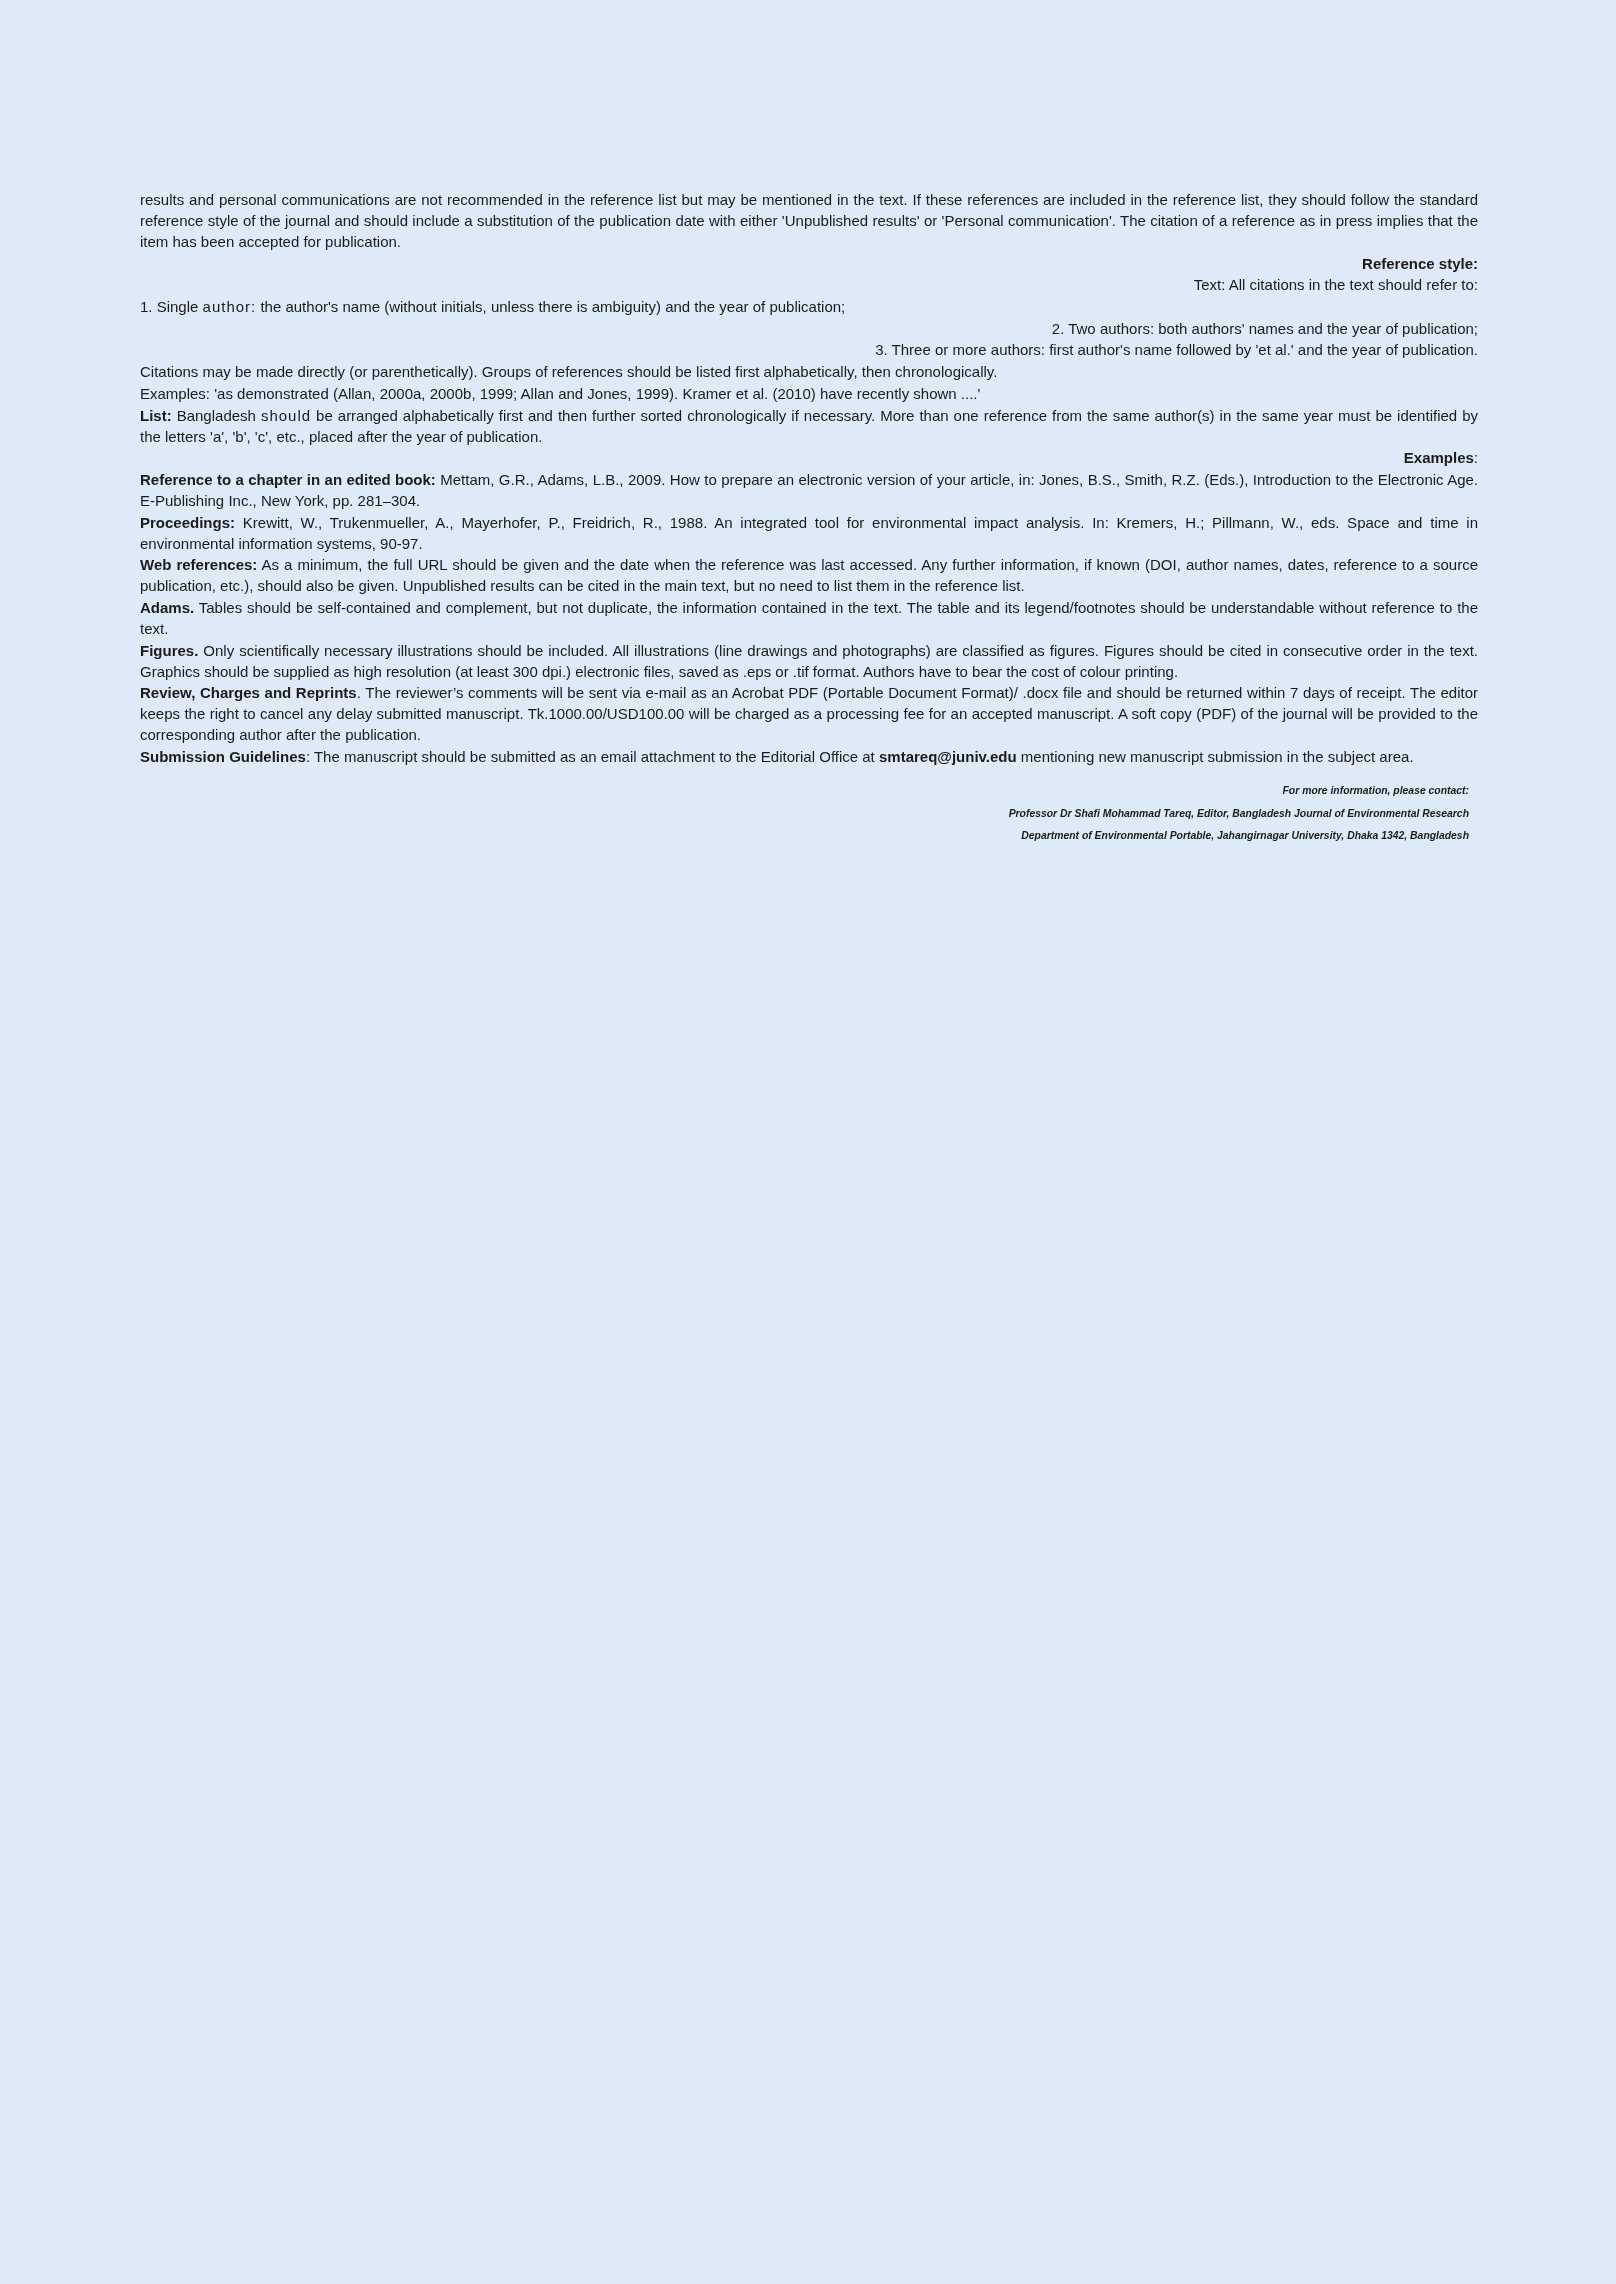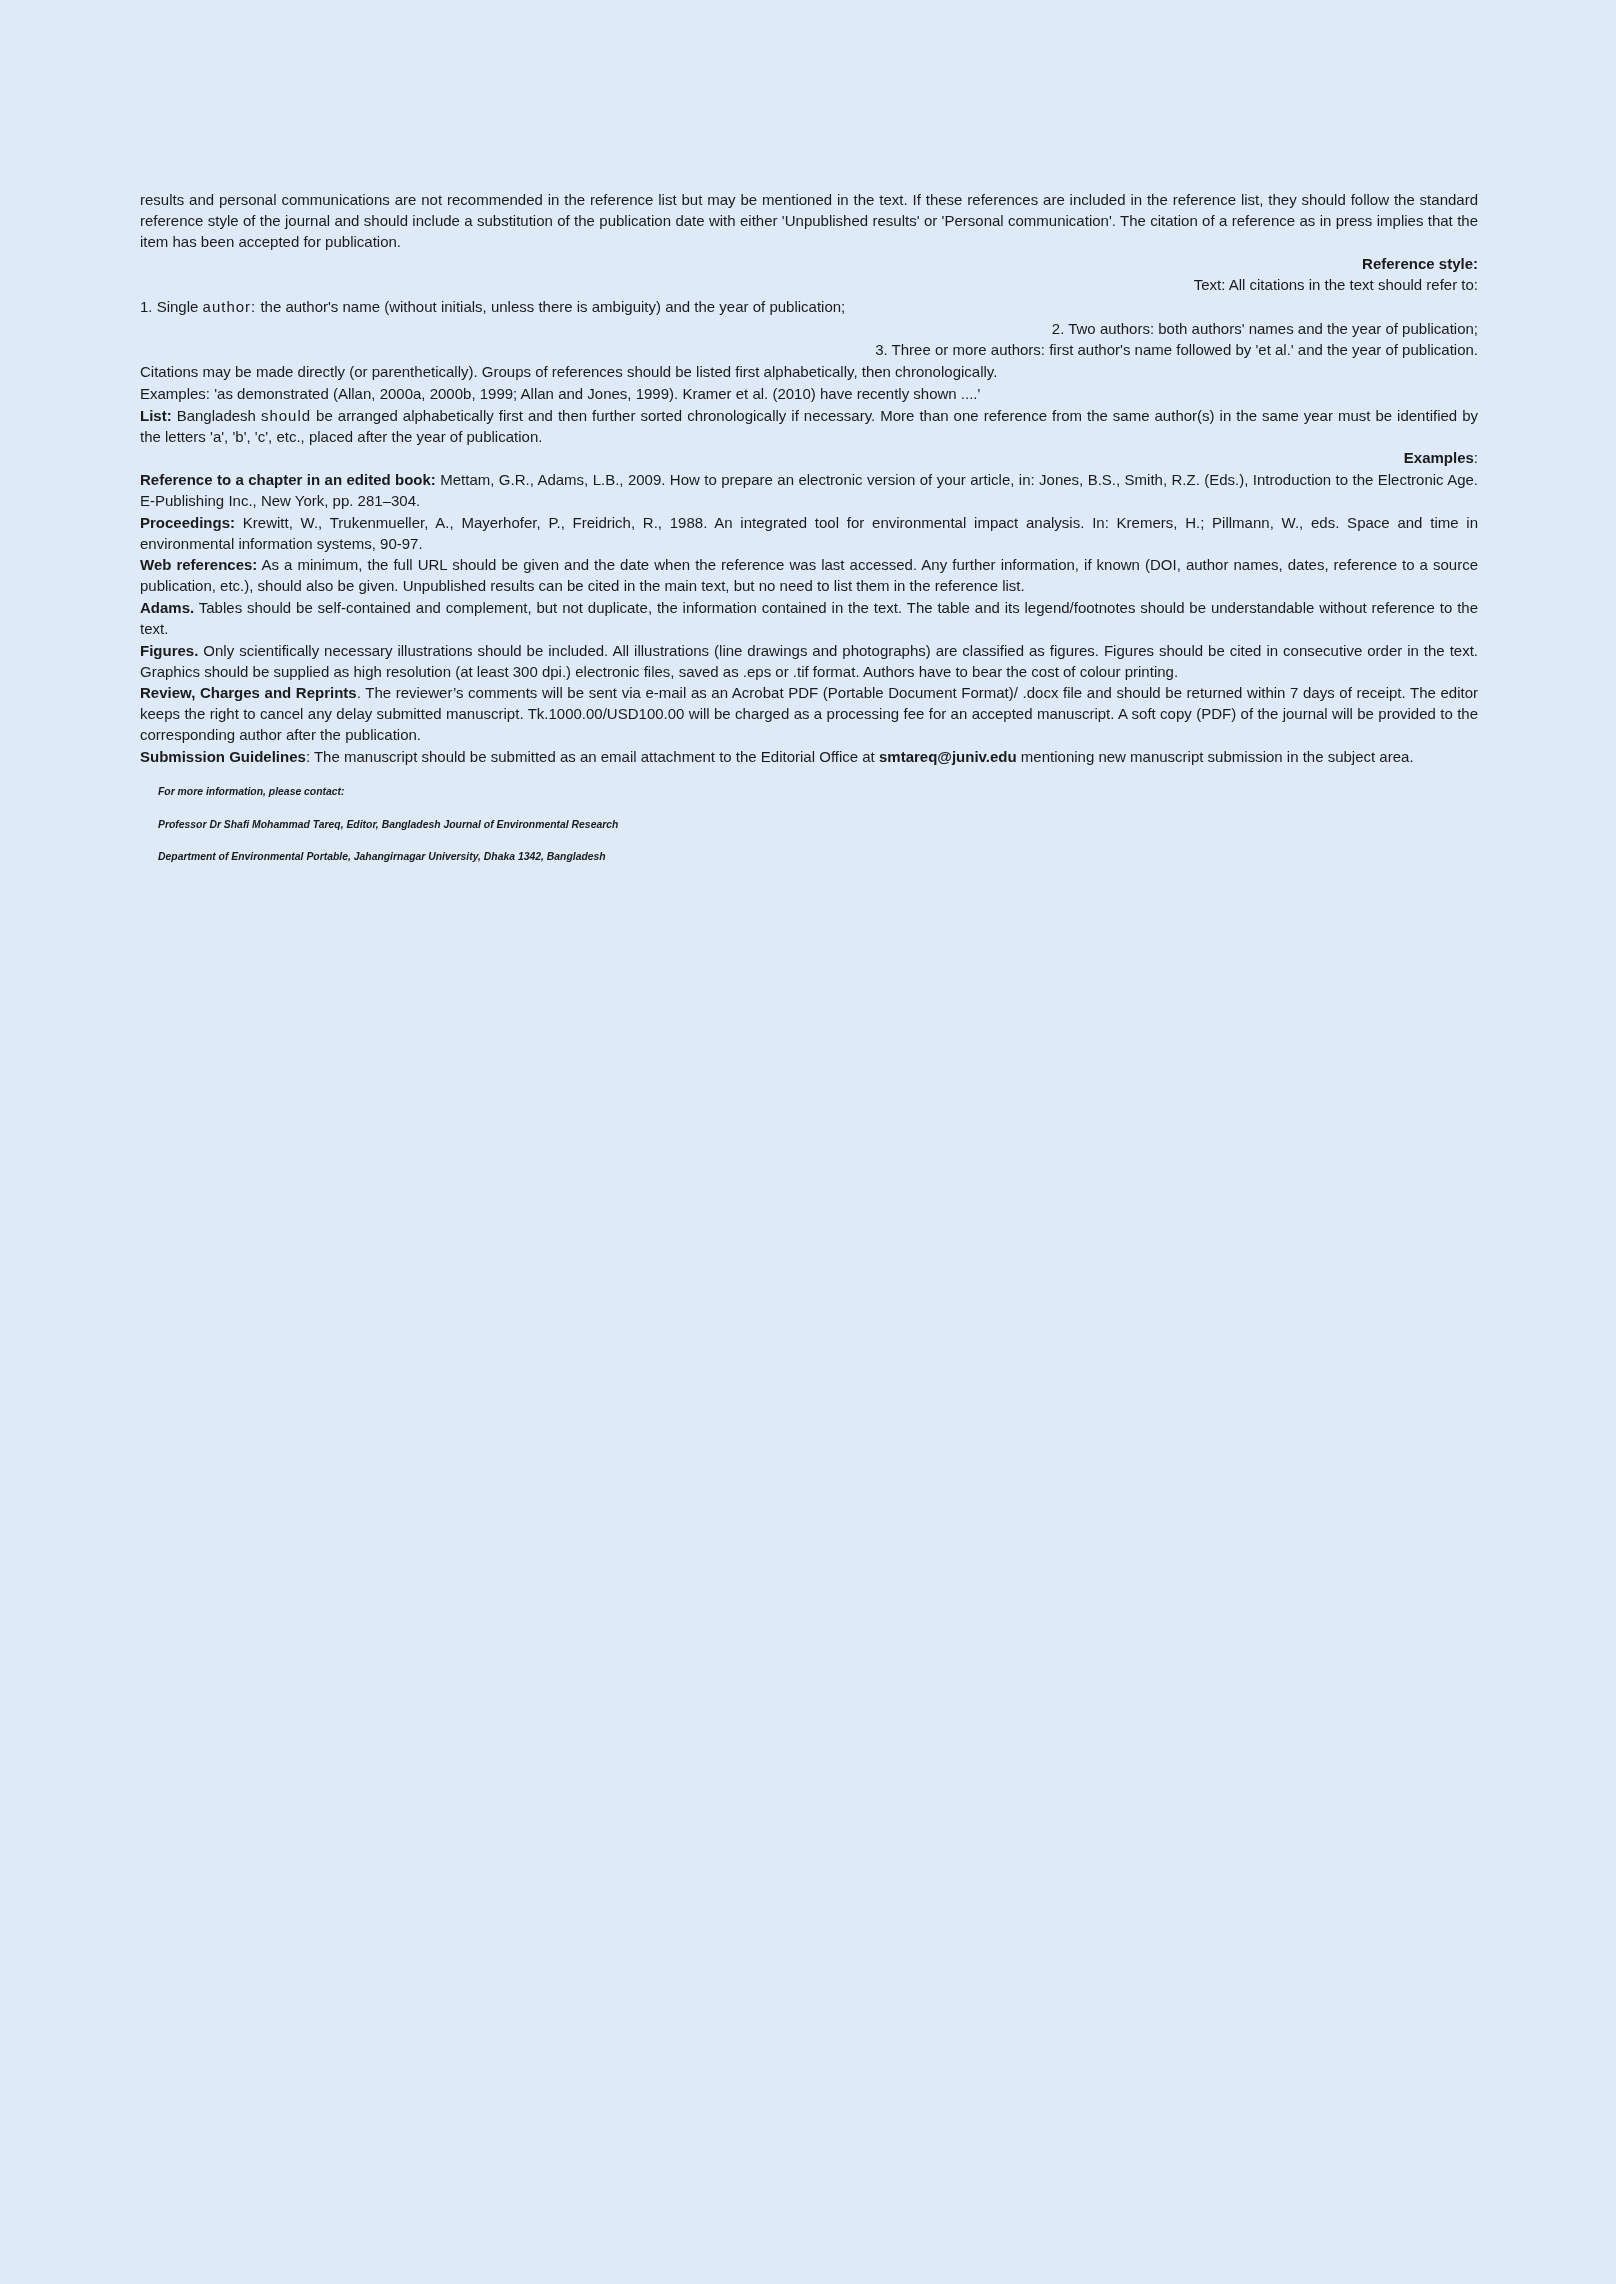--- a/index.html
+++ b/index.html
@@ -44,21 +44,22 @@
     margin-top: 1px;
   }
   .contact-block {
     margin-top: 17px;
     font-style: italic;
     font-weight: bold;
     text-align: left;
     line-height: 1.40;
   }
   .contact-block .line {
-    margin: 18px;
+    margin: 8px;
+    text-align: right;
   }
 </style>
 </head>
 <body>
 
 <div class="page">
   <div class="doc-body" id="doc-body">
       <p class="para"><span>results and personal communications are not recommended in the reference list but may be mentioned in the text. If these references are included in the reference list, they should follow the standard reference style of the journal and should include a substitution of the publication date with either 'Unpublished results' or 'Personal communication'. The citation of a reference as in press implies that the item has been accepted for publication.</span></p>
       <p class="para left"><span class="b">Reference style:</span></p>
       <p class="para left"><span>Text: All citations in the text should refer to:</span></p>

